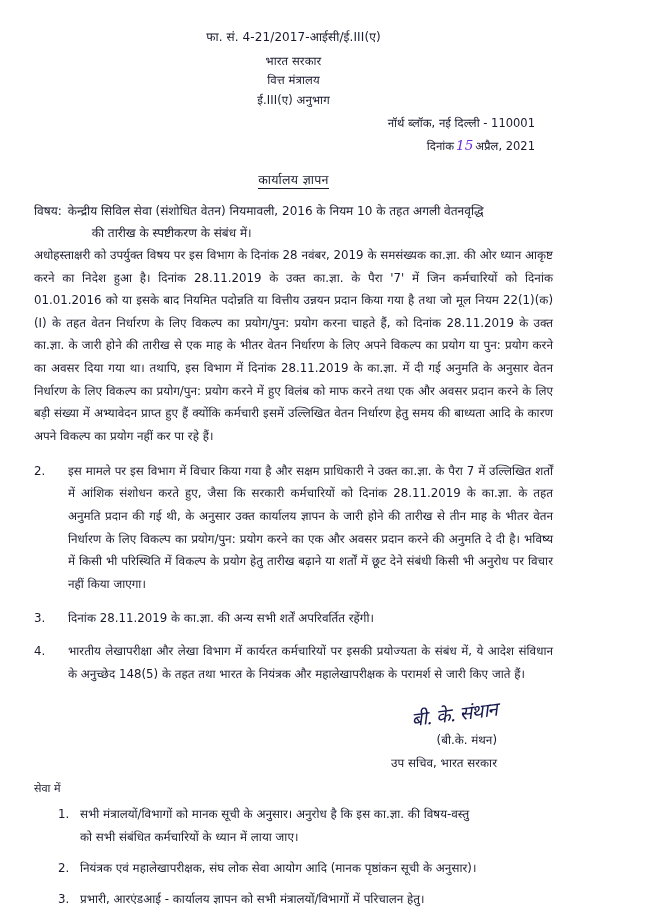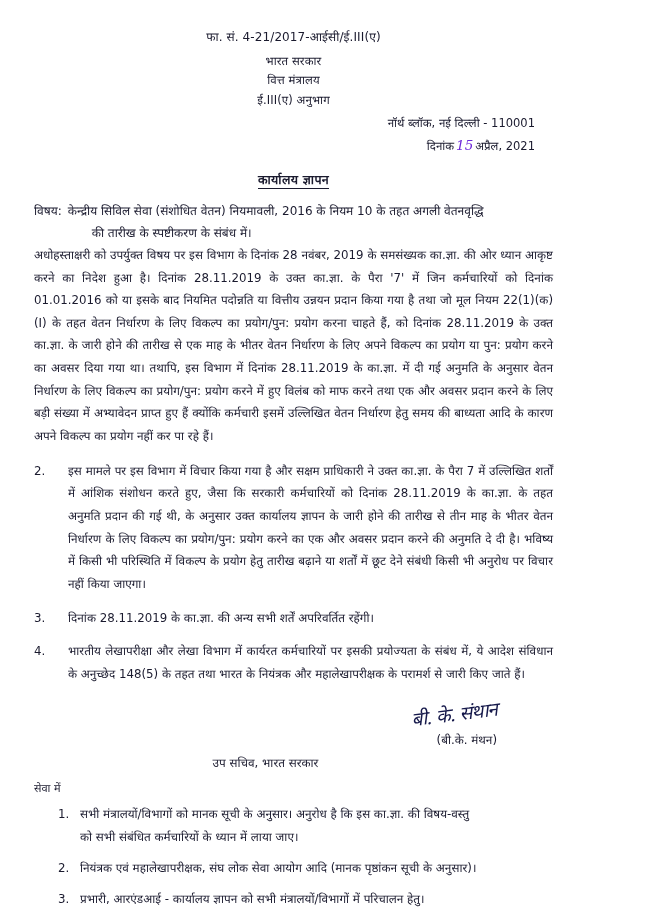--- a/index.html
+++ b/index.html
@@ -52,21 +52,21 @@
     font-family: "DejaVu Serif", serif;
     font-style: italic;
     font-size: 13.5px;
     color: #6d28d9;
     padding: 0 2px;
   }
 
   .memo-title {
     text-align: center;
     font-size: 12.5px;
-    font-weight: bold;
+    font-weight: normal;
     margin: 14px 0 12px 0;
     letter-spacing: 0.3px;
   }
   .memo-title .u {
     border-bottom: 1.3px solid #1a1a2e;
     padding-bottom: 1px;
   }
 
   
   .subject {
@@ -133,21 +133,20 @@
     display: inline-block;
     margin-bottom: 2px;
   }
   .sig-name {
     font-size: 11.8px;
     line-height: 1.9;
   }
   .sig-desig {
     font-size: 11.8px;
     line-height: 1.9;
-    text-align: center;
   }
 
   
   .seva {
     font-size: 11px;
     margin: 6px 0 8px 0;
   }
   .list {
     margin: 0;
     padding: 0;

